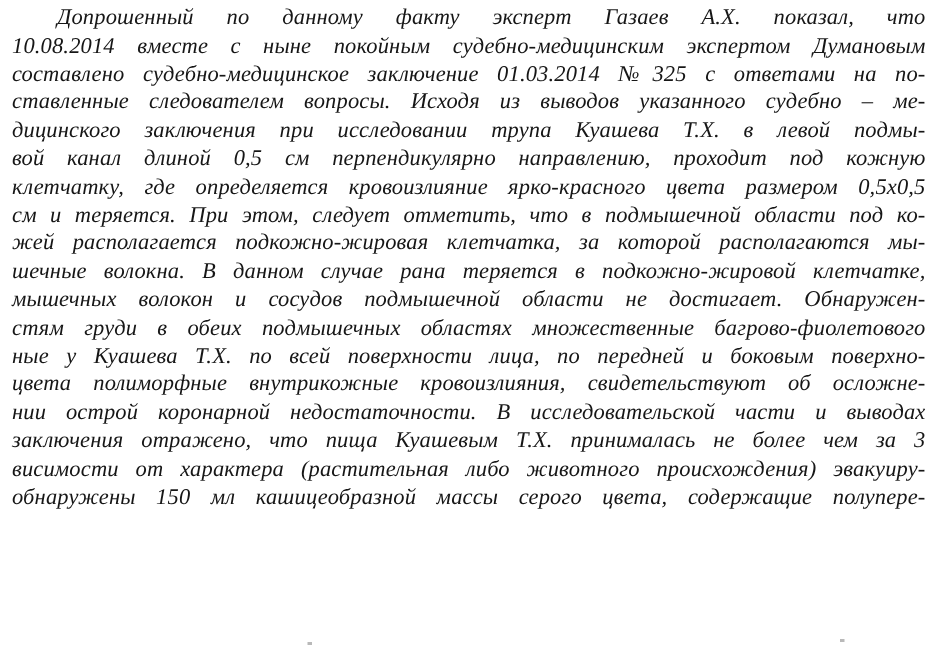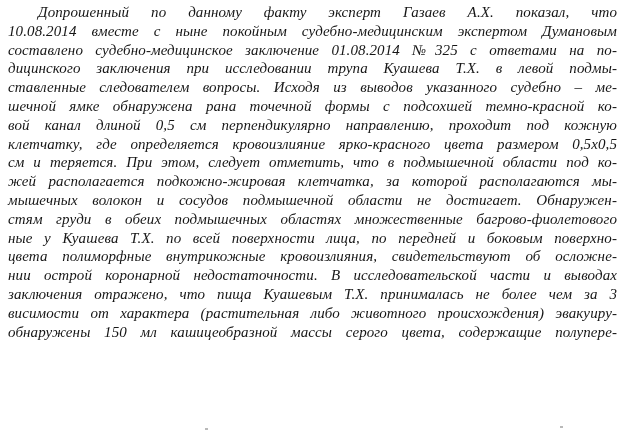--- a/index.html
+++ b/index.html
@@ -42,28 +42,28 @@
   .artifact-1 { left: 205px; bottom: 6px; width: 3px; height: 2px; }
   .artifact-2 { left: 560px; bottom: 8px; width: 3px; height: 2px; }
 </style>
 </head>
 <body>
 
 <div class="page">
   <div class="paragraph">
     <div class="line first">Допрошенный по данному факту эксперт Газаев А.Х. показал, что</div>
     <div class="line">10.08.2014 вместе с ныне покойным судебно-медицинским экспертом Думановым</div>
-    <div class="line">составлено судебно-медицинское заключение 01.08.2014 №325 с ответами на по-</div>
+    <div class="line">составлено судебно-медицинское заключение 01.03.2014 №325 с ответами на по-</div>
+    <div class="line">ставленные следователем вопросы. Исходя из выводов указанного судебно – ме-</div>
     <div class="line">дицинского заключения при исследовании трупа Куашева Т.Х. в левой подмы-</div>
-    <div class="line">ставленные следователем вопросы. Исходя из выводов указанного судебно – ме-</div>
-    <div class="line">шечной ямке обнаружена рана точечной формы с подсохшей темно-красной ко-</div>
     <div class="line">вой канал длиной 0,5 см перпендикулярно направлению, проходит под кожную</div>
     <div class="line">клетчатку, где определяется кровоизлияние ярко-красного цвета размером 0,5х0,5</div>
     <div class="line">см и теряется. При этом, следует отметить, что в подмышечной области под ко-</div>
     <div class="line">жей располагается подкожно-жировая клетчатка, за которой располагаются мы-</div>
+    <div class="line">шечные волокна. В данном случае рана теряется в подкожно-жировой клетчатке,</div>
     <div class="line">мышечных волокон и сосудов подмышечной области не достигает. Обнаружен-</div>
     <div class="line">стям груди в обеих подмышечных областях множественные багрово-фиолетового</div>
     <div class="line">ные у Куашева Т.Х. по всей поверхности лица, по передней и боковым поверхно-</div>
     <div class="line">цвета полиморфные внутрикожные кровоизлияния, свидетельствуют об осложне-</div>
     <div class="line">нии острой коронарной недостаточности. В исследовательской части и выводах</div>
     <div class="line">заключения отражено, что пища Куашевым Т.Х. принималась не более чем за 3</div>
     <div class="line">висимости от характера (растительная либо животного происхождения) эвакуиру-</div>
     <div class="line">обнаружены 150 мл кашицеобразной массы серого цвета, содержащие полупере-</div>
   </div>
   <div class="scan-artifact artifact-1"></div>

